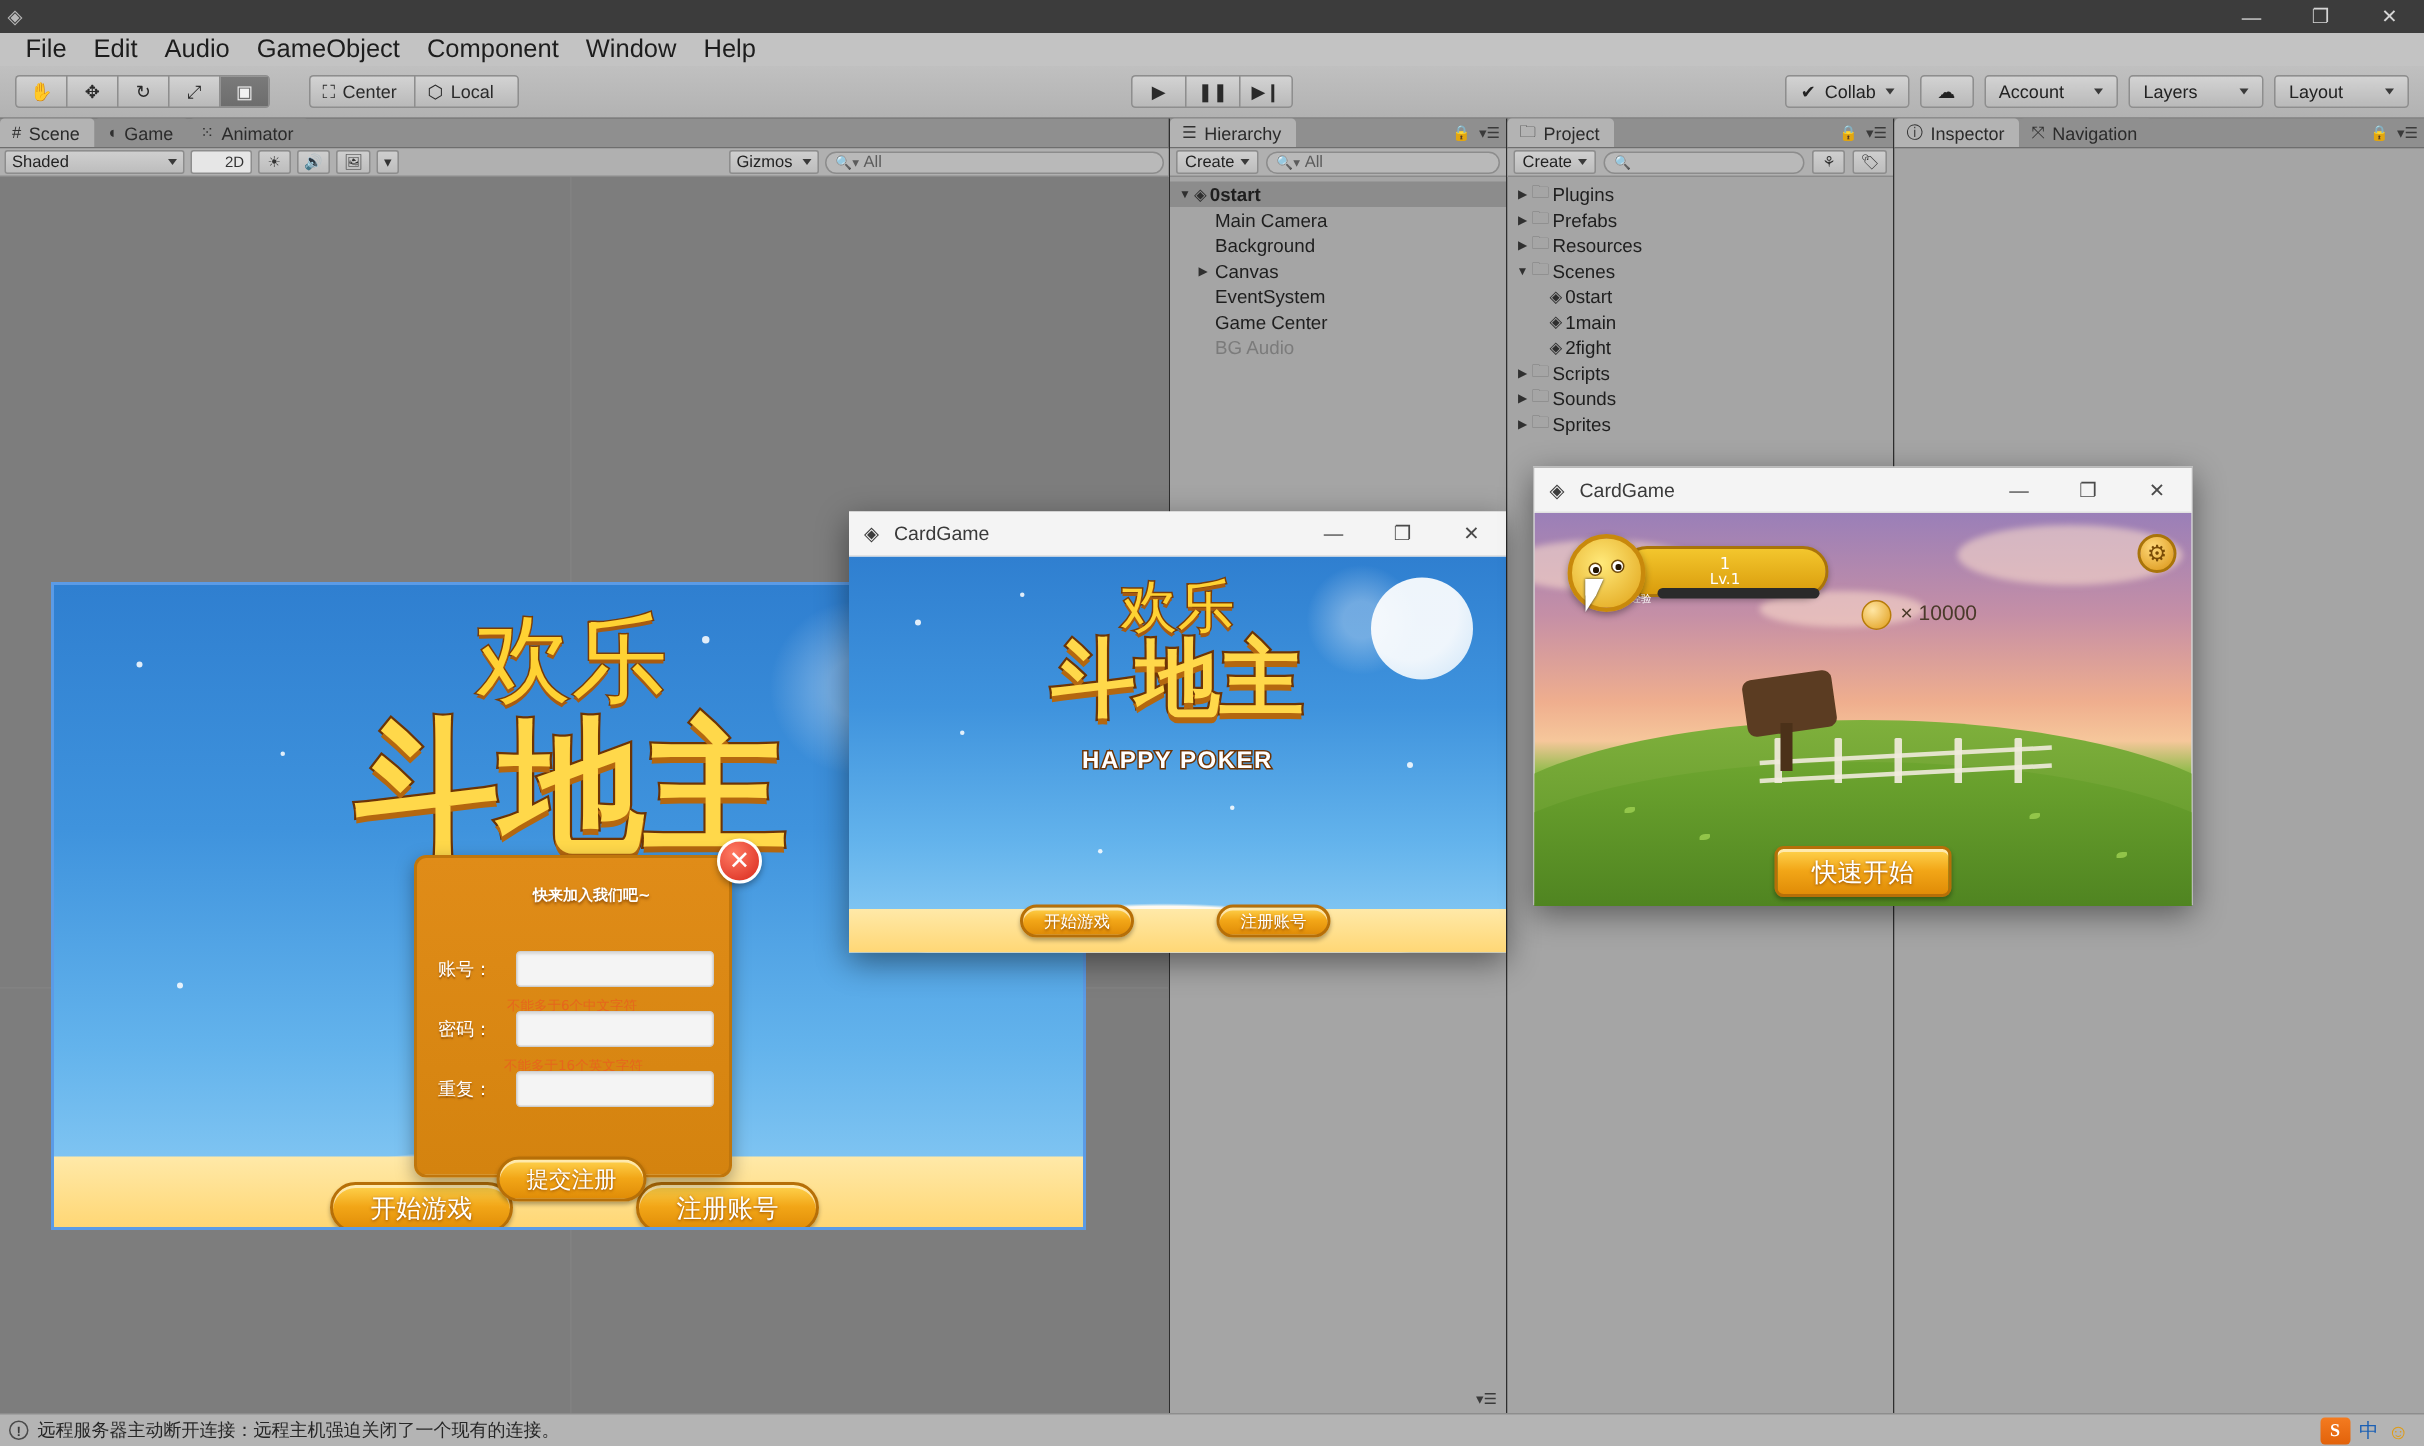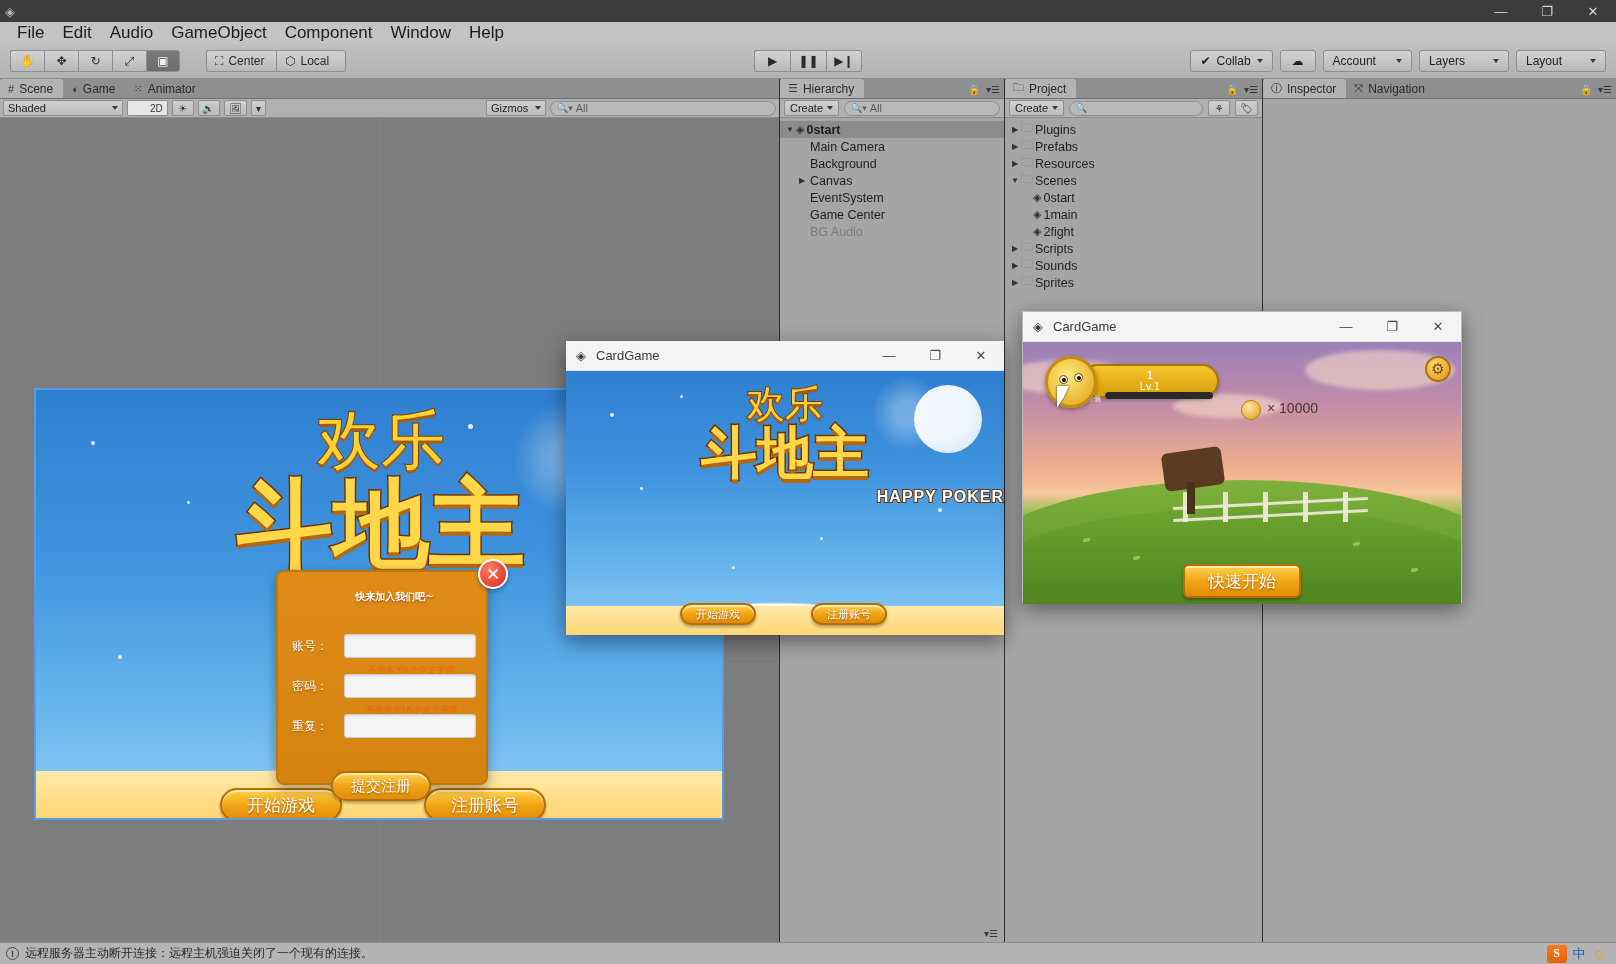--- a/index.html
+++ b/index.html
@@ -185,22 +185,21 @@
     font-family: "DejaVu Sans", sans-serif; text-shadow: 0 1px 2px rgba(120,60,0,.85);
   }
   .reg-row { position: absolute; display: flex; align-items: center; }
   .reg-label { color: #fff; font-family: "DejaVu Sans", sans-serif; text-shadow: 0 1px 1px rgba(120,60,0,.7); }
   .reg-input {
     background: #f4f4f4; border: 1px solid #cfcfcf; border-radius: 3px;
     box-shadow: inset 0 1px 2px rgba(0,0,0,.12);
   }
   .reg-hint {
     position: absolute; color: #e6661d; font-family: "DejaVu Sans", sans-serif;
-    text-align: center;
-    font-style: italic;
+    text-align: left;
   }
   .close-x {
     position: absolute; width: 30px; height: 30px; border-radius: 50%;
     background: radial-gradient(circle at 35% 30%, #ff7b63, #d8281c);
     border: 2px solid #fff; color: #fff; font-weight: bold;
     display: flex; align-items: center; justify-content: center; font-size: 17px;
     box-shadow: 0 2px 4px rgba(0,0,0,.35);
   }
 
   
@@ -628,21 +627,21 @@
         <div class="star" style="left:10%;top:16%;width:4px;height:4px"></div>
         <div class="star" style="left:26%;top:9%;width:3px;height:3px"></div>
         <div class="star" style="left:17%;top:44%;width:3px;height:3px"></div>
         <div class="star" style="left:58%;top:63%;width:3px;height:3px"></div>
         <div class="star" style="left:85%;top:52%;width:4px;height:4px"></div>
         <div class="star" style="left:38%;top:74%;width:3px;height:3px"></div>
 
         <div class="logo-wrap" style="left:0;top:14px;width:100%;">
           <div class="logo-top" style="font-size:38px;">欢乐</div>
           <div class="logo-main" style="font-size:56px;margin-top:2px;">斗地主</div>
-          <div class="logo-sub" style="font-size:16px;margin-top:8px;text-align:right;">HAPPY POKER</div>
+          <div class="logo-sub" style="font-size:16px;margin-top:19px;">HAPPY POKER</div>
         </div>
 
         <div class="cloud-bottom"></div>
         <div class="cloud-band"></div>
 
         <div class="g-btn" style="left:114px; top:232px; width:76px; height:22px; font-size:11px;">
           <span>开始游戏</span>
         </div>
         <div class="g-btn" style="left:245px; top:232px; width:76px; height:22px; font-size:11px;">
           <span>注册账号</span>

